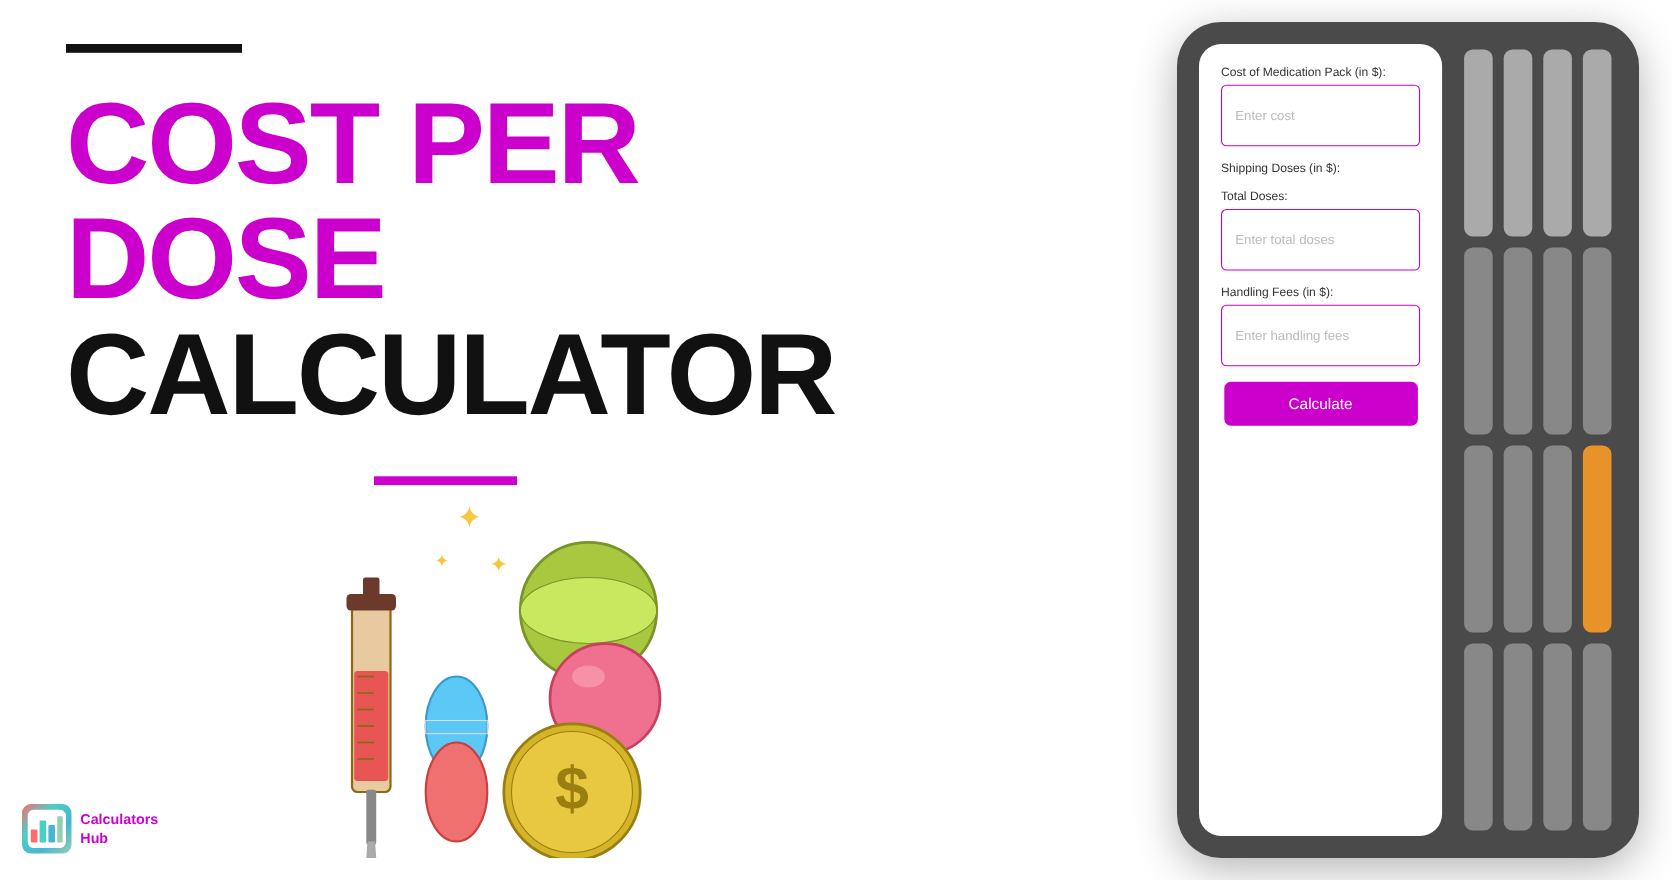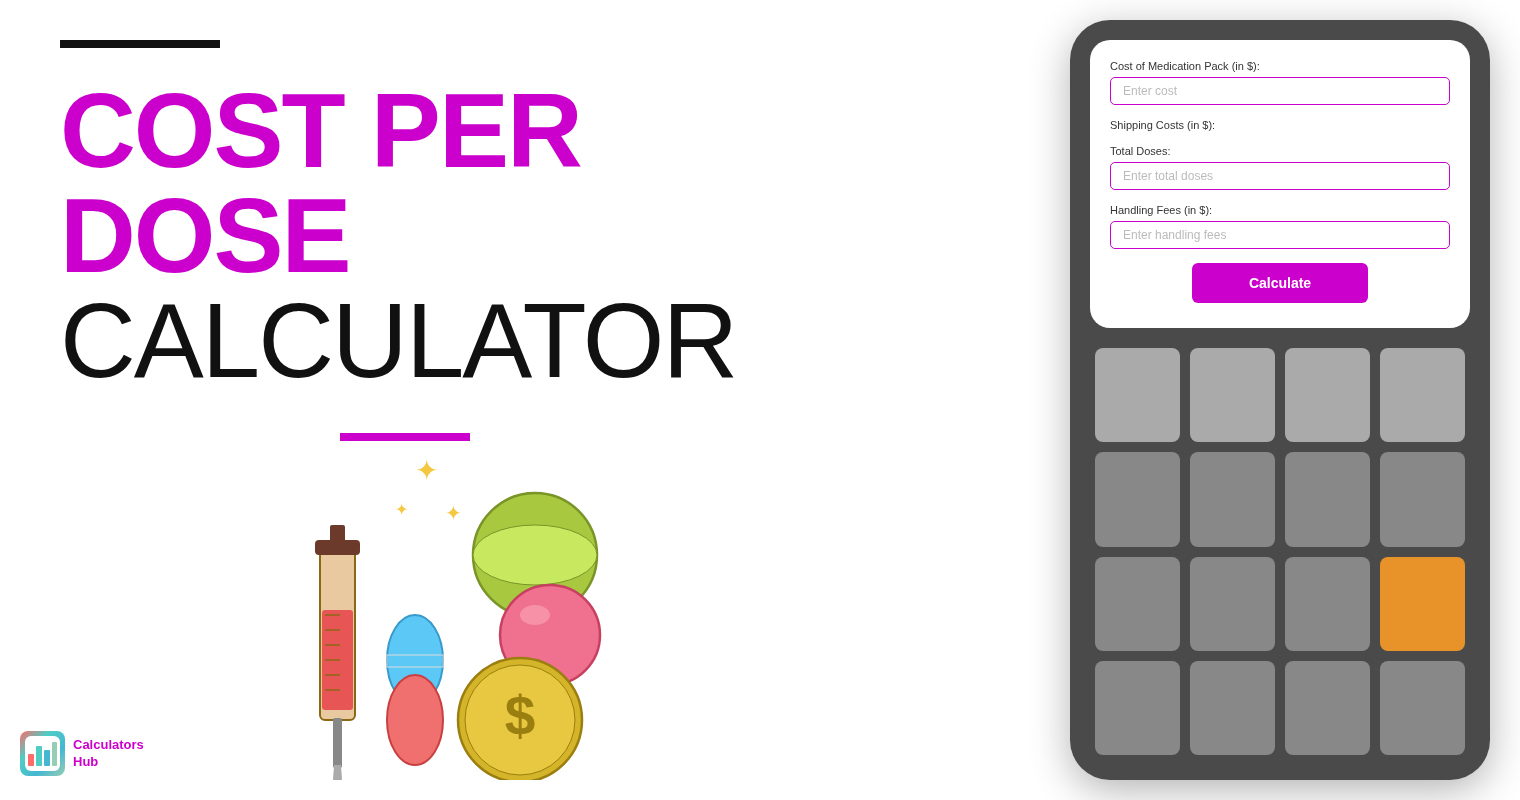--- a/index.html
+++ b/index.html
@@ -39,21 +39,21 @@
       font-size: 105px;
       font-weight: 900;
       color: #cc00cc;
       line-height: 1.0;
       text-transform: uppercase;
       letter-spacing: -2px;
     }
 
     .title-line2 {
       font-size: 105px;
-      font-weight: 400;
+      font-weight: 700;
       color: #111111;
       line-height: 1.0;
       text-transform: uppercase;
       letter-spacing: -2px;
     }
 
     .purple-bar {
       width: 130px;
       height: 8px;
       background: #cc00cc;
@@ -118,21 +118,20 @@
 
     
     .calculator-device {
       width: 100%;
       height: 100%;
       background: #4a4a4a;
       border-radius: 40px;
       padding: 20px;
       box-shadow: 0 10px 40px rgba(0,0,0,0.3);
       display: flex;
-      flex-direction: column;
       gap: 15px;
     }
 
     
     .calc-screen {
       background: #ffffff;
       border-radius: 20px;
       padding: 20px 20px 25px;
       flex-shrink: 0;
     }
@@ -144,21 +143,21 @@
     .form-label {
       display: block;
       font-size: 11px;
       color: #333;
       margin-bottom: 5px;
       font-weight: 500;
     }
 
     .form-input {
       width: 100%;
-      padding: 6px 12px;
+      padding: 20px 12px;
       border: 1.5px solid #cc00cc;
       border-radius: 5px;
       font-size: 12px;
       color: #999;
       outline: none;
     }
 
     .form-input::placeholder {
       color: #bbb;
     }
@@ -166,21 +165,21 @@
     .calc-button {
       width: 176px;
       margin: 5px auto 0;
       display: block;
       padding: 12px;
       background: #cc00cc;
       color: white;
       border: none;
       border-radius: 6px;
       font-size: 14px;
-      font-weight: 700;
+      font-weight: 400;
       cursor: pointer;
       text-align: center;
     }
 
     
     .calc-keypad {
       display: grid;
       grid-template-columns: repeat(4, 1fr);
       gap: 10px;
       flex: 1;
@@ -298,21 +297,21 @@
   <div class="calculator-device">
 
     <div class="calc-screen">
 
       <div class="form-group">
         <label class="form-label">Cost of Medication Pack (in $):</label>
         <input class="form-input" type="text" placeholder="Enter cost" style="">
       </div>
 
       <div class="form-group">
-        <label class="form-label">Shipping Costs (in $):</label>
+        <label class="form-label">Shipping Doses (in $):</label>
       </div>
 
       <div class="form-group">
         <label class="form-label">Total Doses:</label>
         <input class="form-input" type="text" placeholder="Enter total doses" style="">
       </div>
 
       <div class="form-group">
         <label class="form-label">Handling Fees (in $):</label>
         <input class="form-input" type="text" placeholder="Enter handling fees" style="">

